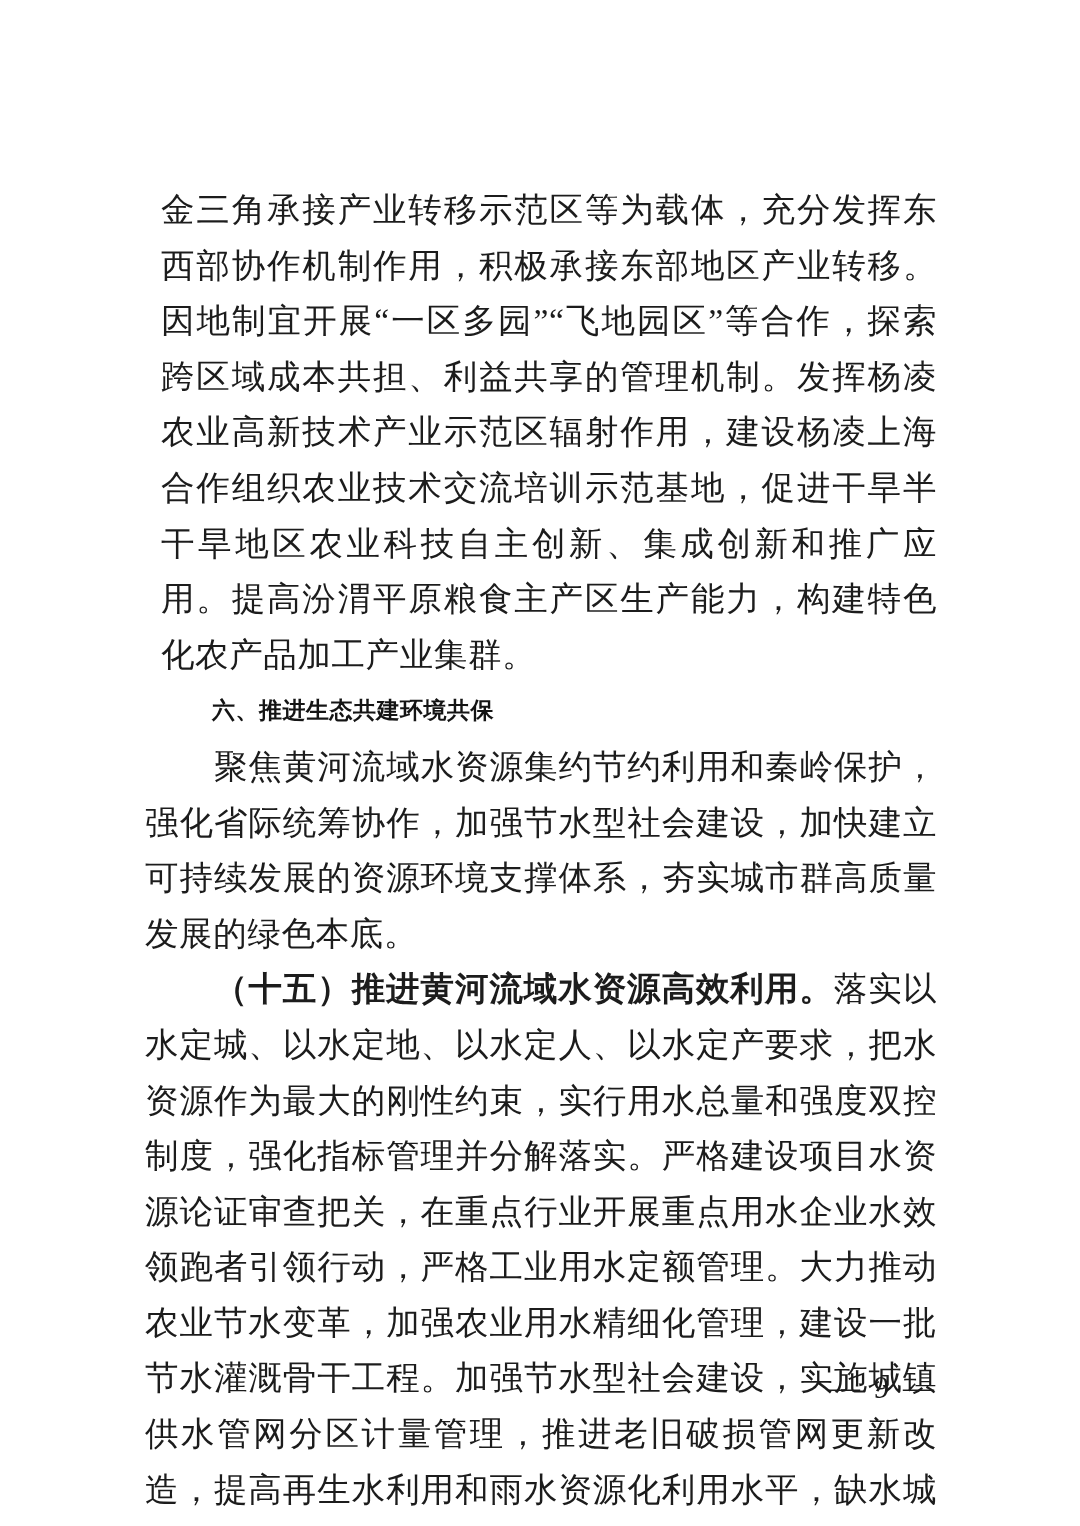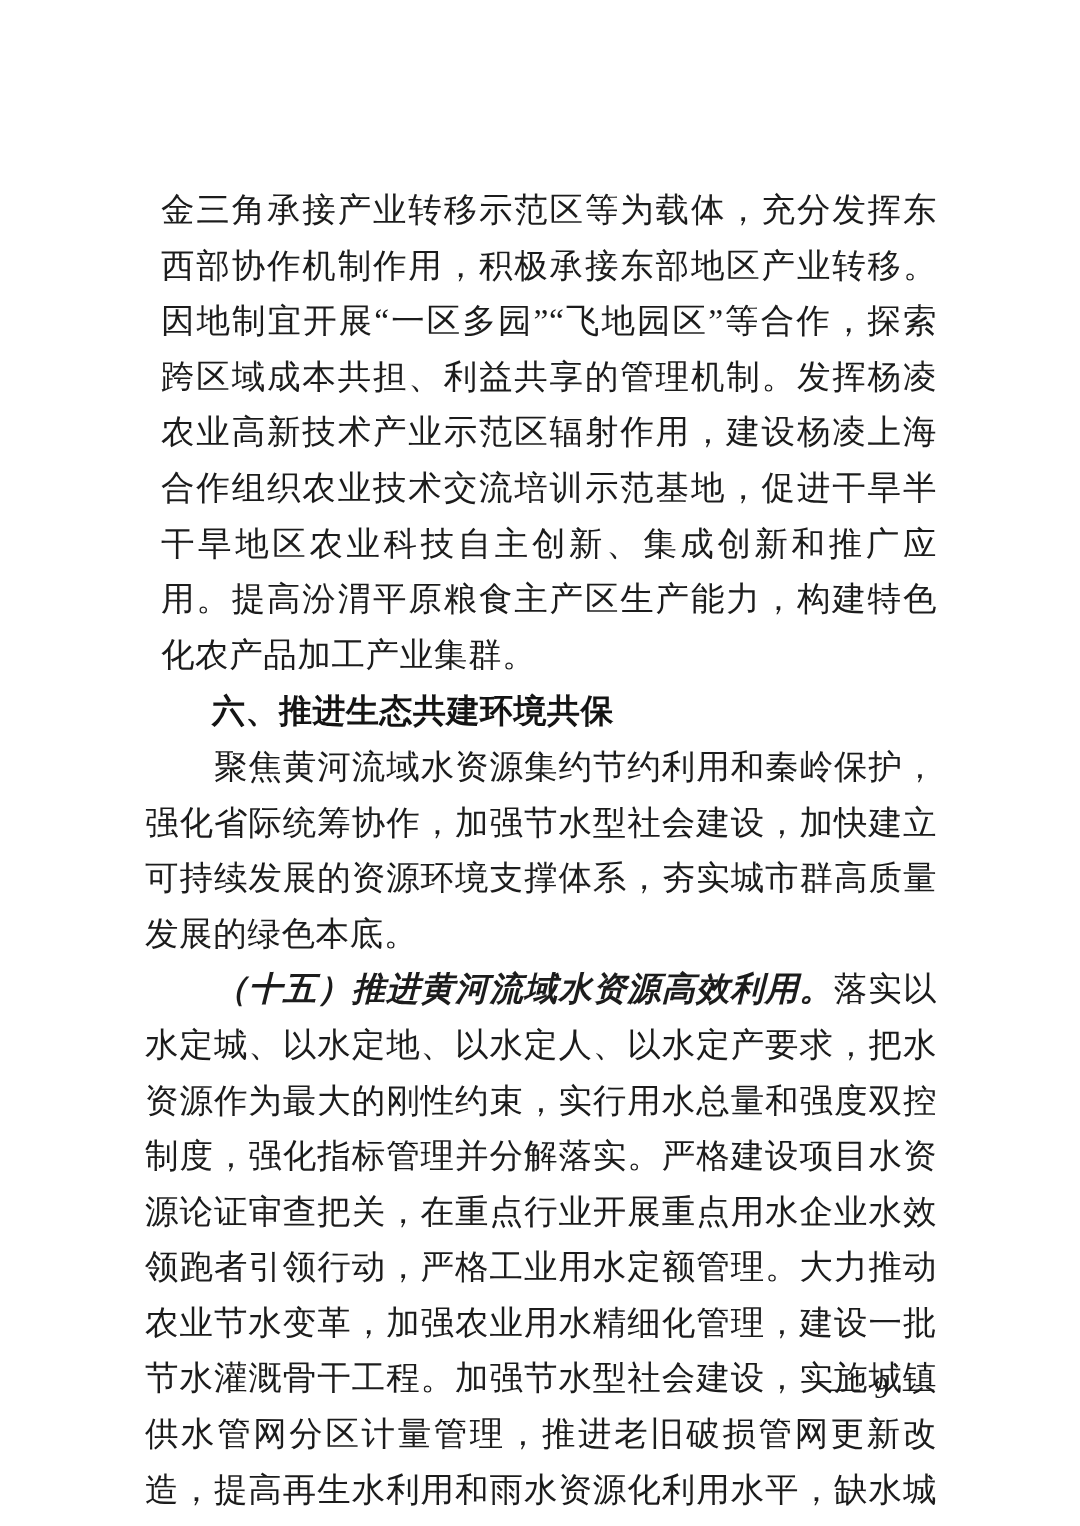--- a/index.html
+++ b/index.html
@@ -46,34 +46,33 @@
     margin: 0;
     word-break: break-all;
   }
   .para.indent { text-indent: 69px; }
   .para.cont   { text-indent: 0; margin-left: 16px; }
 
   
   .section-heading {
     font-family: "Liberation Sans", "DejaVu Sans", sans-serif;
     font-weight: 700;
-    font-size: 33px;
+    font-size: 23px;
     line-height: 55.6px;
     letter-spacing: 0.5px;
     color: #141414;
     text-indent: 67px;
     margin: 0;
     padding-top: 1px;
   }
 
   
   .lead-bold {
     font-weight: 700;
     letter-spacing: 0.4px;
-    font-style: italic;
   }
 
   
   .page-number {
     position: absolute;
     left: 145px;
     width: 792px;
     top: 1368px;
     text-align: right;
     font-family: "Liberation Serif", "DejaVu Serif", serif;

